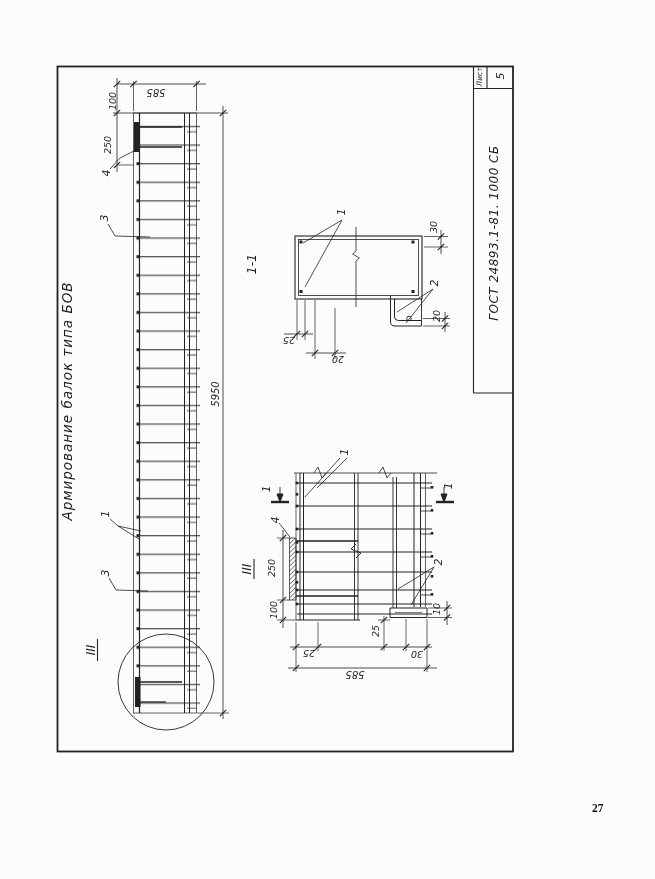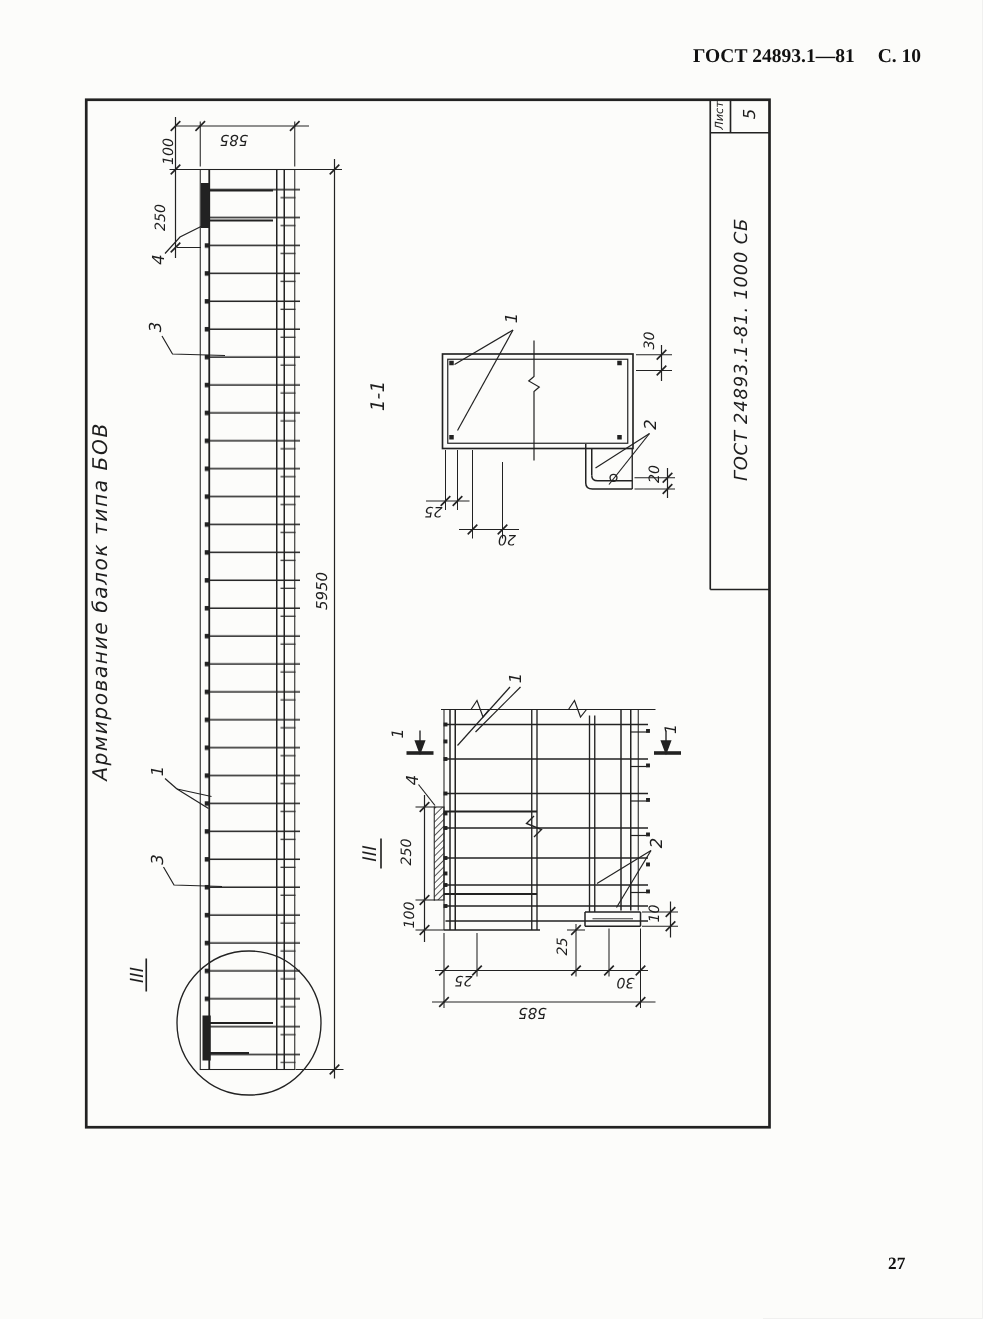--- a/index.html
+++ b/index.html
@@ -7,21 +7,21 @@
         font-family:"DejaVu Sans",sans-serif;}
   svg{position:absolute;left:0;top:0;}
   .t{position:absolute;white-space:nowrap;color:#1e1e1e;font-style:italic;
      transform:translate(-50%,-50%);line-height:1;}
   .r90{transform:translate(-50%,-50%) rotate(-90deg);}
   .r180{transform:translate(-50%,-50%) rotate(180deg);}
   .hdr{position:absolute;left:462px;top:29px;width:152px;display:flex;
        justify-content:space-between;font-family:"Liberation Serif",serif;
        font-weight:bold;font-size:13px;color:#111;}
   .pnum{position:absolute;left:592px;top:802px;font-family:"Liberation Serif",serif;
-        font-weight:bold;font-size:11.5px;color:#111;margin-top:35px;}
+        font-weight:bold;font-size:11.5px;color:#111;}
 </style>
 </head>
 <body>
 
 <div class="page">
 
 <svg width="655" height="879" viewBox="0 0 655 879">
   <defs>
     <pattern id="st" patternUnits="userSpaceOnUse" x="136" y="117" width="66" height="18.6">
       <rect x="0.5" y="8" width="3" height="3" fill="#222"></rect>
@@ -232,24 +232,20 @@
     <use href="#tk" x="296" y="668"></use>
         <use href="#tk" x="427" y="668"></use>
     <line x1="428" y1="608" x2="452" y2="608" stroke-width="0.7"></line>
     <line x1="428" y1="617.5" x2="452" y2="617.5" stroke-width="0.7"></line>
     <line x1="447" y1="601" x2="447" y2="625" stroke-width="0.8"></line>
     <use href="#tk" x="447" y="608"></use>
         <use href="#tk" x="447" y="617.5"></use>
   </g>
 </svg>
 
-<div class="hdr">
-  <span>ГОСТ 24893.1—81</span>
-  <span>С. 10</span>
-</div>
 <div class="pnum">27</div>
 
 <div class="t r90" style="left:494px;top:233px;font-size:12px;letter-spacing:.5px">ГОСТ 24893.1-81. 1000 СБ</div>
 <div class="t r90" style="left:480px;top:77px;font-size:7.5px">Лист</div>
 <div class="t r90" style="left:500px;top:76px;font-size:11px">5</div>
 
 <div class="t r90" style="left:68px;top:401px;font-size:13.5px;letter-spacing:1px">Армирование балок типа БОВ</div>
 
 <div class="t r180" style="left:156px;top:92px;font-size:10px">585</div>
 <div class="t r90" style="left:113px;top:101px;font-size:9.5px">100</div>

